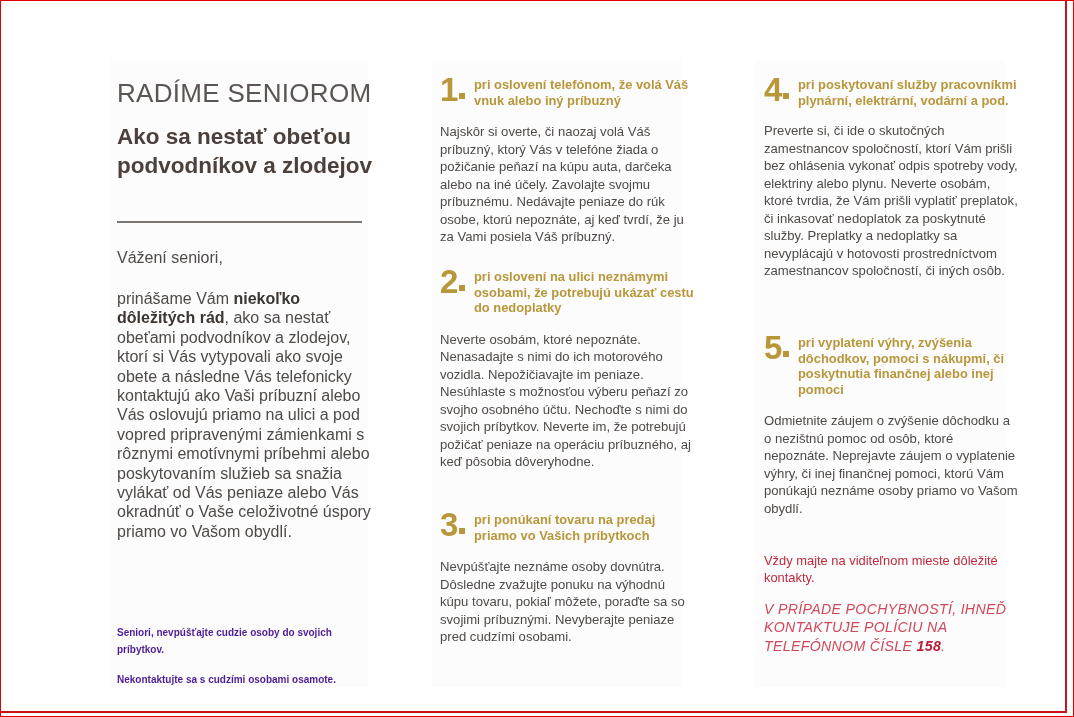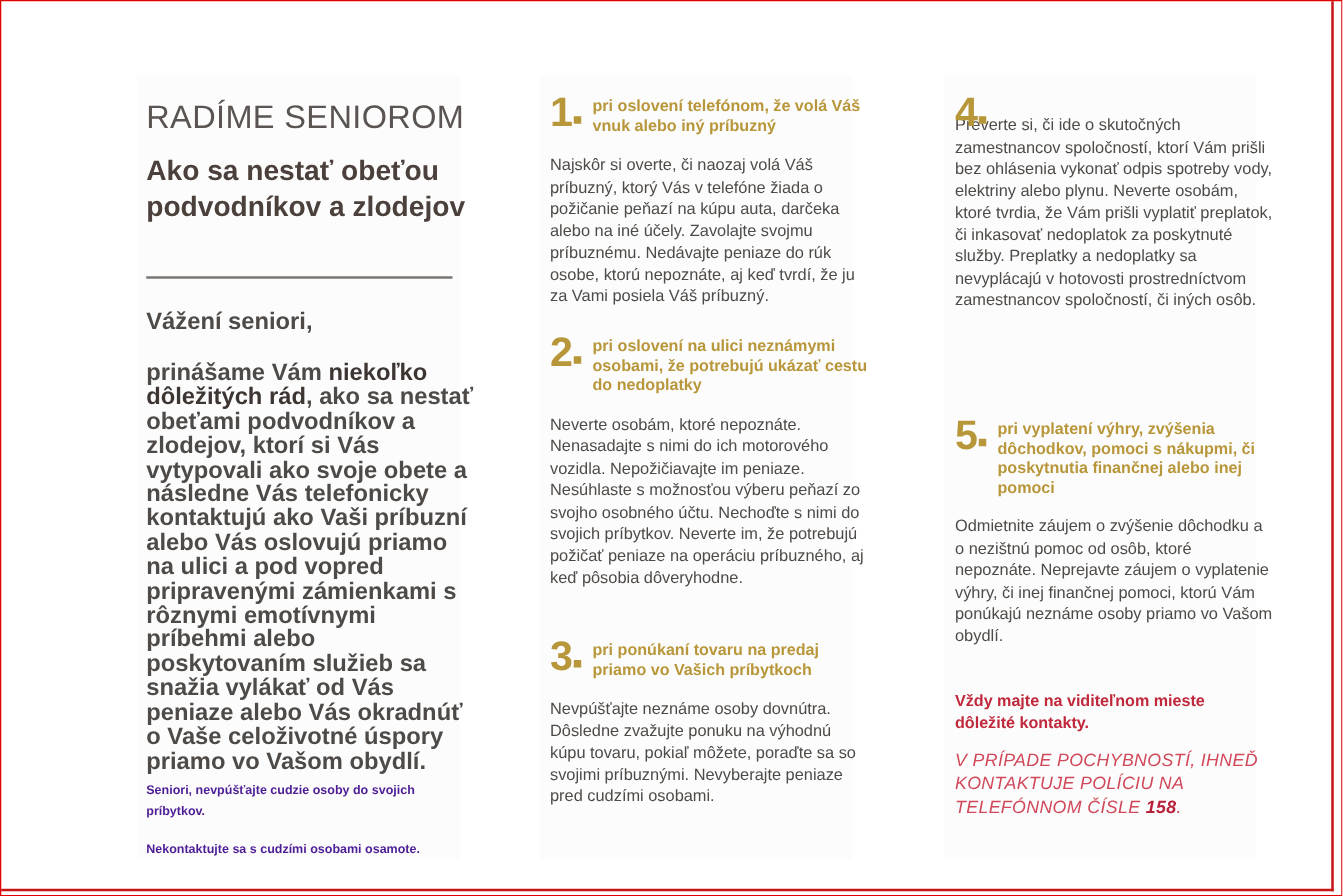--- a/index.html
+++ b/index.html
@@ -27,21 +27,21 @@
   }
   .title {
     position: absolute; left: 117px; top: 122px; width: 260px;
     font-size: 22.5px; line-height: 29px; color: #4b403b; font-weight: 700;
   }
   .rule {
     position: absolute; left: 117px; top: 221px; width: 245px; height: 2px;
     background: #7b7672;
   }
   .body-text {
-    font-size: 19px; line-height: 19.4px; color: #4e4a47; font-weight: bold;
+    font-size: 16px; line-height: 19.4px; color: #4e4a47;
   }
   .greeting { position: absolute; left: 117px; top: 248px; }
   .intro { position: absolute; left: 117px; top: 289px; width: 262px; }
   .intro b { color: #3c3531; }
   .warn {
     position: absolute; left: 117px; width: 262px;
     font-size: 10px; line-height: 16.5px; color: #4c1d95; font-weight: 700; margin-top: 48px;
   }
   .warn1 { top: 577px; }
   .warn2 { top: 624px; }
@@ -64,21 +64,21 @@
   .s1 { left: 440px; top: 77px; }
   .s2 { left: 440px; top: 269px; }
   .s3 { left: 440px; top: 512px; }
   .s4 { left: 764px; top: 77px; }
   .s5 { left: 764px; top: 335px; }
 
   .s4 .sec-body { margin-top: 14px; }
 
   .contact-note {
     position: absolute; left: 764px; top: 553px; width: 250px;
-    font-size: 12.9px; line-height: 16.5px; color: #c0283c; font-weight: 700;
+    font-size: 12.9px; line-height: 16.5px; color: #c0283c; font-weight: 400;
   }
   .police {
     position: absolute; left: 764px; top: 600px; width: 260px;
     font-size: 14.2px; line-height: 18.3px; color: #d0485a; letter-spacing: 0.3px; font-style: italic;
   }
   .police b { color: #b8203a; }
 </style>
 </head>
 <body>
 
@@ -119,20 +119,21 @@
   <div class="sec-head">
     <div class="sec-num"><span>3</span><span class="dot"></span></div>
     <div class="sec-title">pri ponúkaní tovaru na predaj priamo vo Vašich príbytkoch</div>
   </div>
   <div class="sec-body">Nevpúšťajte neznáme osoby dovnútra. Dôsledne zvažujte ponuku na výhodnú kúpu tovaru, pokiaľ môžete, poraďte sa so svojimi príbuznými. Nevyberajte peniaze pred cudzími osobami.</div>
 </div>
 
 <div class="section s4">
   <div class="sec-head">
     <div class="sec-num"><span>4</span><span class="dot"></span></div>
+    <div class="sec-title">pri poskytovaní služby pracovníkmi plynární, elektrární, vodární a pod.</div>
   </div>
   <div class="sec-body">Preverte si, či ide o skutočných zamestnancov spoločností, ktorí Vám prišli bez ohlásenia vykonať odpis spotreby vody, elektriny alebo plynu. Neverte osobám, ktoré tvrdia, že Vám prišli vyplatiť preplatok, či inkasovať nedoplatok za poskytnuté služby. Preplatky a nedoplatky sa nevyplácajú v hotovosti prostredníctvom zamestnancov spoločností, či iných osôb.</div>
 </div>
 
 <div class="section s5">
   <div class="sec-head">
     <div class="sec-num"><span>5</span><span class="dot"></span></div>
     <div class="sec-title">pri vyplatení výhry, zvýšenia dôchodkov, pomoci s nákupmi, či poskytnutia finančnej alebo inej pomoci</div>
   </div>
   <div class="sec-body">Odmietnite záujem o zvýšenie dôchodku a o nezištnú pomoc od osôb, ktoré nepoznáte. Neprejavte záujem o vyplatenie výhry, či inej finančnej pomoci, ktorú Vám ponúkajú neznáme osoby priamo vo Vašom obydlí.</div>

